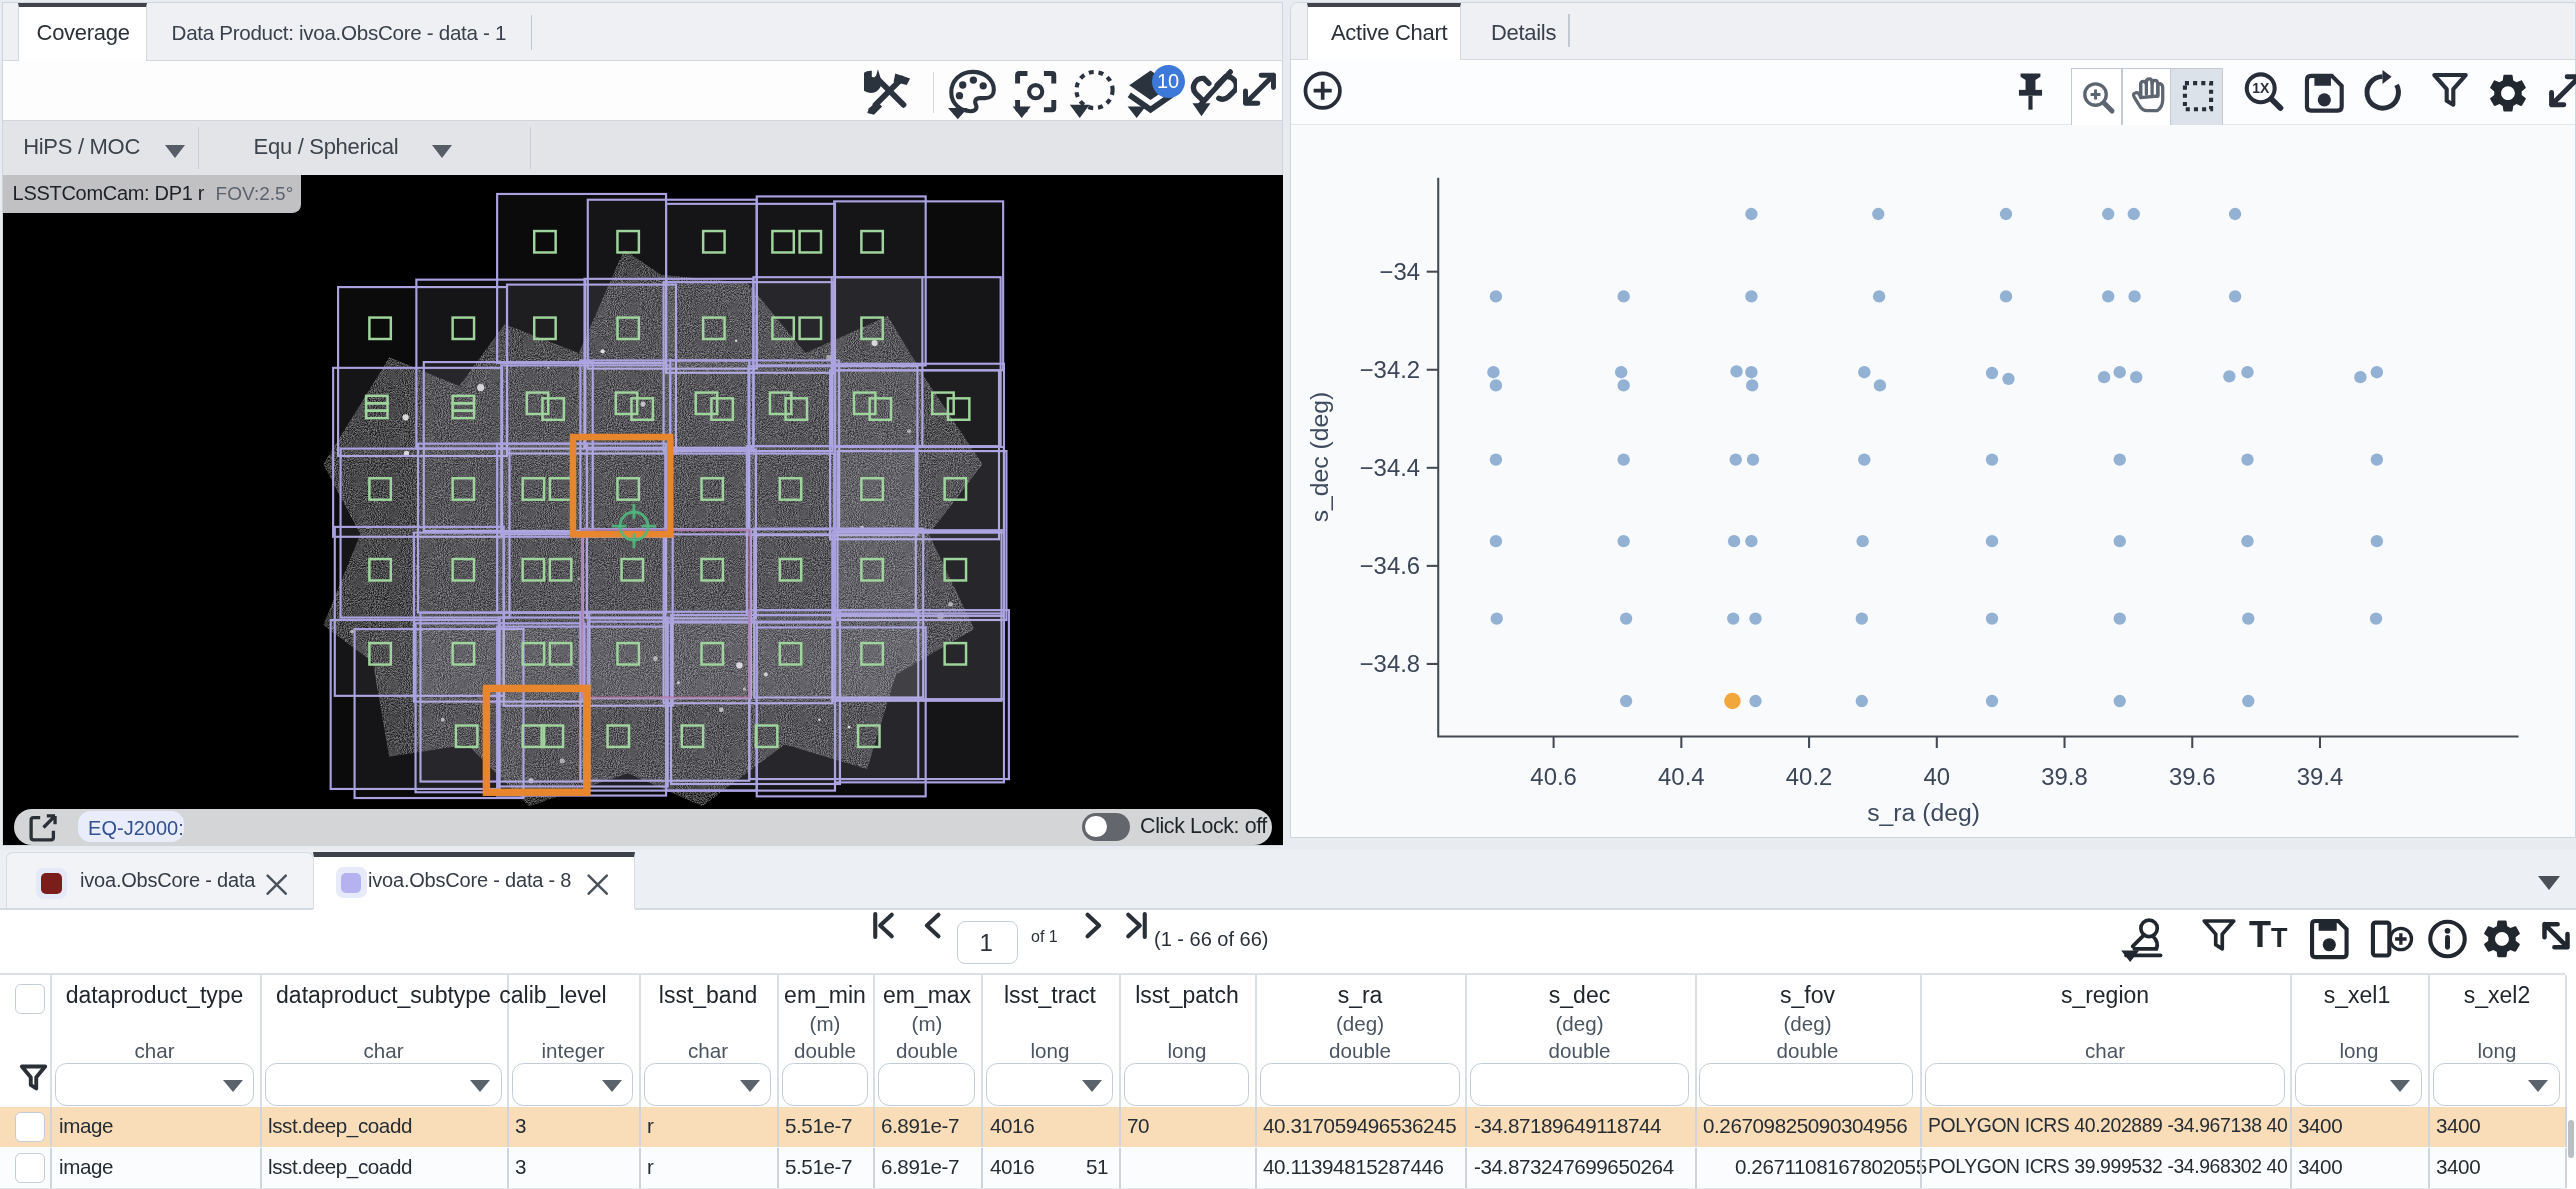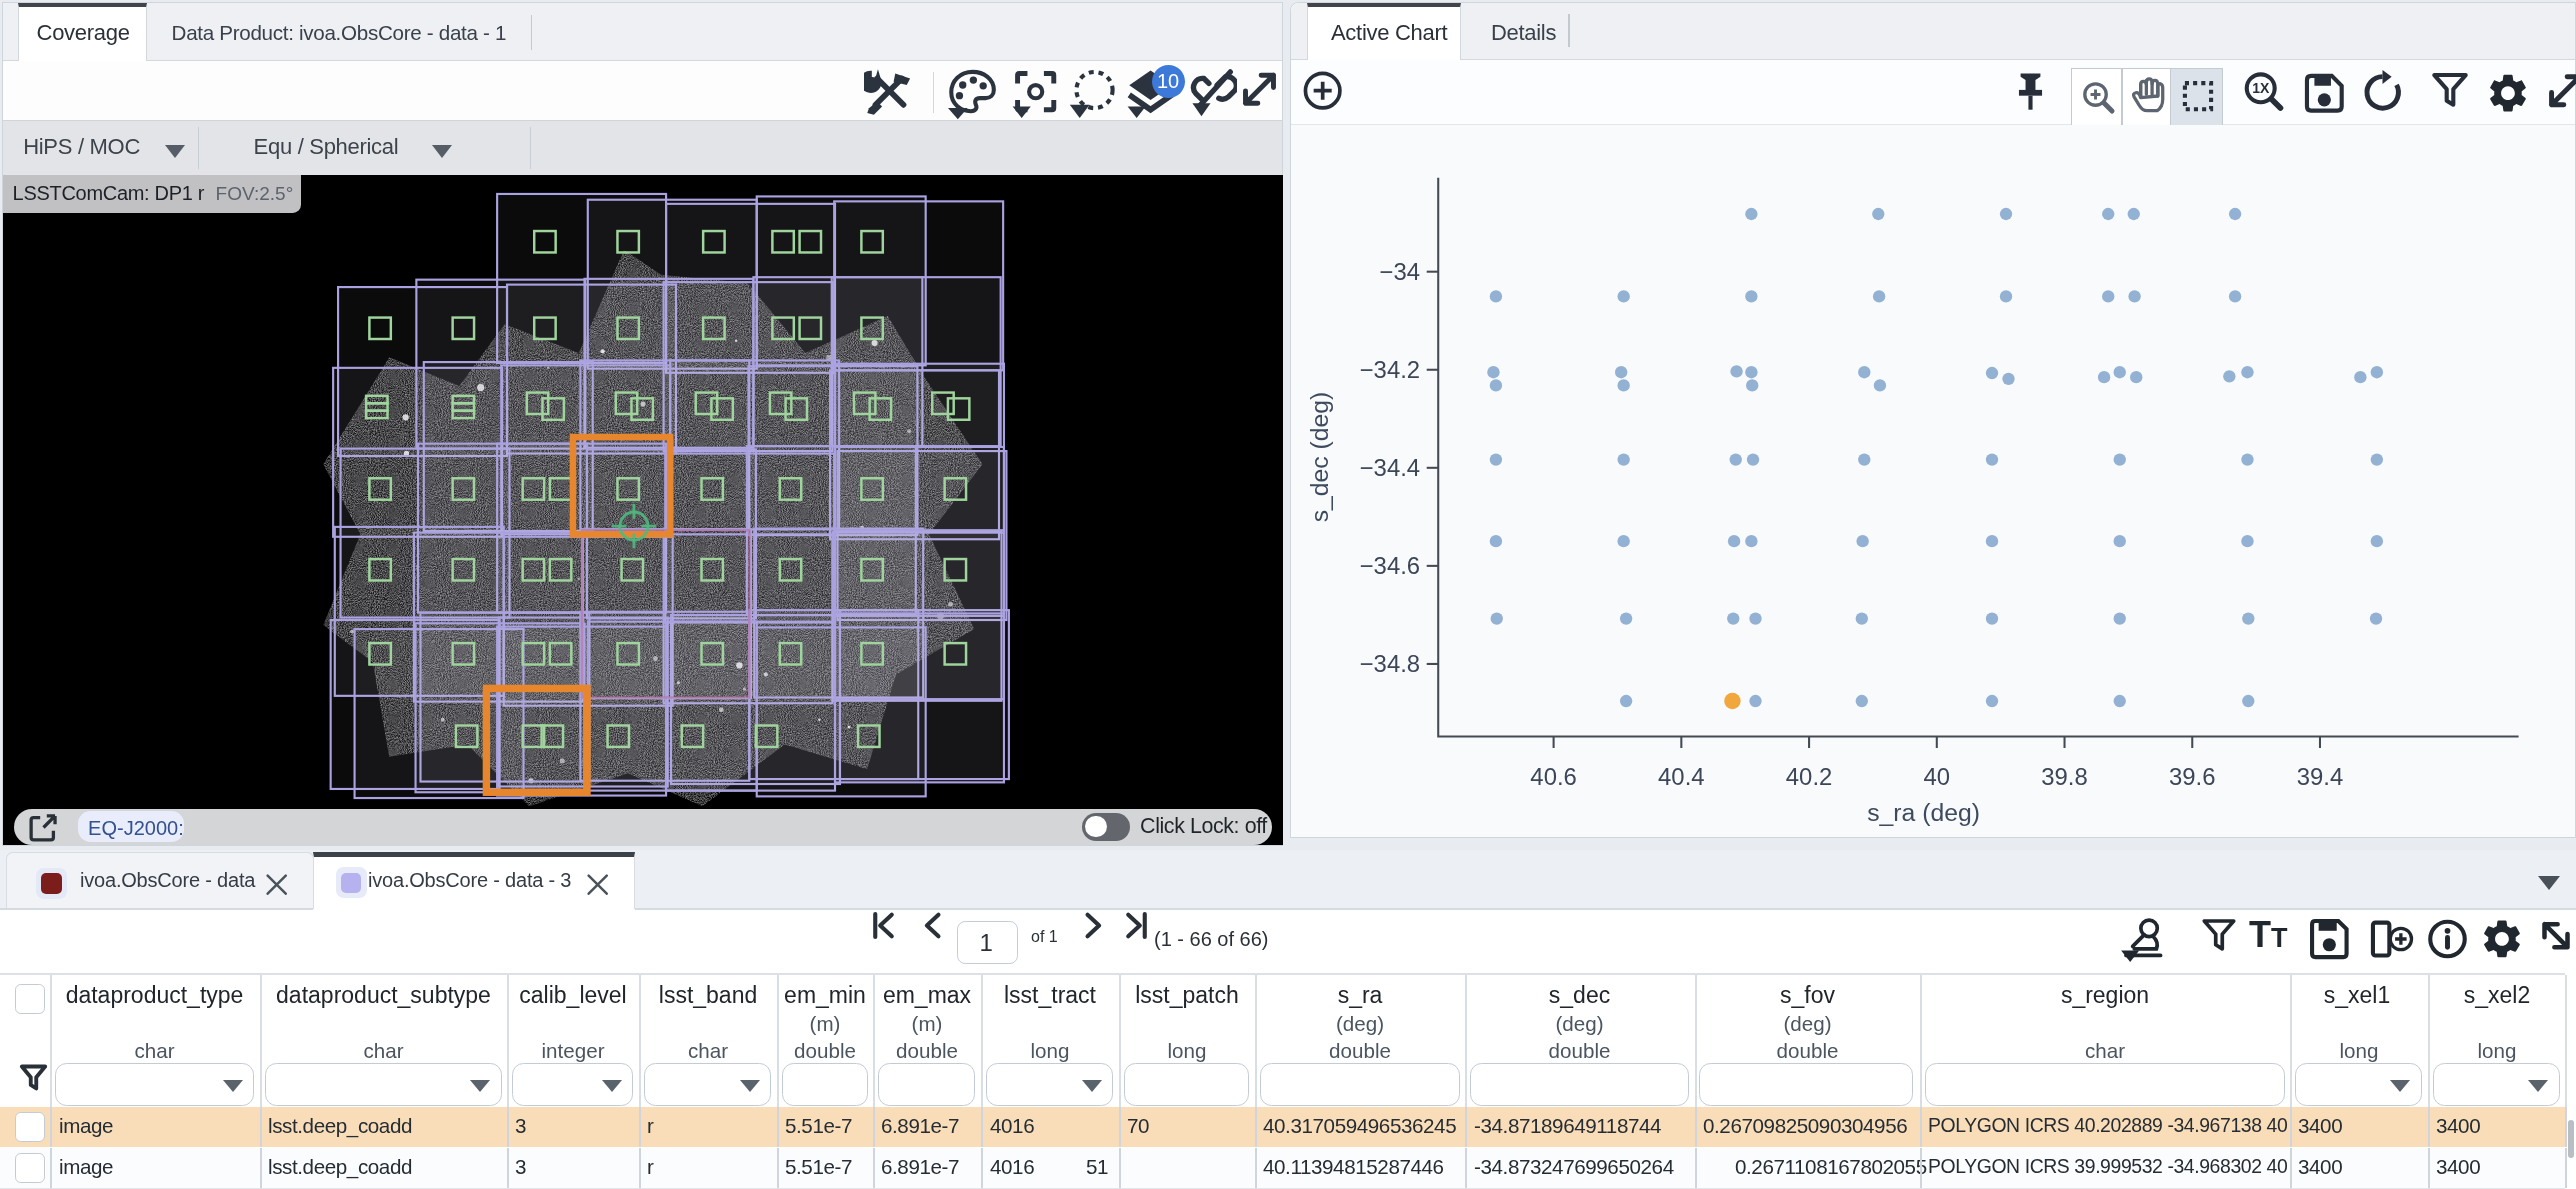--- a/index.html
+++ b/index.html
@@ -450,21 +450,21 @@
   <div class="abs" style="left:5.8px; top:1.6px; width:308px; height:58px; background:#f1f3f7; border:1.6px solid #d8dce3; border-bottom:none; border-radius:6.6px 6.6px 0 0;"></div>
   <div class="abs" style="left:313px; top:1.6px; width:322px; height:58px; background:#fff; border-left:1.6px solid #d8dce3; border-right:1.6px solid #d8dce3; border-top:5.8px solid #3c4249;"></div>
   <div class="abs" style="left:36px; top:18px; width:31px; height:31px; background:#e4e9f7; border-radius:7.4px;"></div>
   <div class="abs" style="left:41px; top:23px; width:21.4px; height:21.4px; background:#7b1d1a; border-radius:5px;"></div>
   <div class="abs" style="left:80px; top:19px; font-size:20px; letter-spacing:-0.2px; color:#353c45; white-space:nowrap;">ivoa.ObsCore - data</div>
   <svg class="abs" style="left:266px; top:24px;" width="21.4" height="21.4" viewBox="0 0 26 26">
       <path d="M2 2 L24 24 M24 2 L2 24" stroke="#4a525b" stroke-width="3" stroke-linecap="round"></path>
     </svg>
   <div class="abs" style="left:336px; top:17.3px; width:31px; height:31px; background:#e7eaf8; border-radius:7.4px;"></div>
   <div class="abs" style="left:341px; top:23px; width:20px; height:20px; background:#b6b1ef; border-radius:5px;"></div>
-  <div class="abs" style="left:368px; top:19px; font-size:20px; letter-spacing:-0.2px; color:#353c45; white-space:nowrap;">ivoa.ObsCore - data - 3</div>
+  <div class="abs" style="left:368px; top:19px; font-size:20px; letter-spacing:-0.2px; color:#353c45; white-space:nowrap;">ivoa.ObsCore - data - 8</div>
   <svg class="abs" style="left:587px; top:24px;" width="21.4" height="21.4" viewBox="0 0 26 26">
       <path d="M2 2 L24 24 M24 2 L2 24" stroke="#4a525b" stroke-width="3" stroke-linecap="round"></path>
     </svg>
   <div class="abs" style="left:2538px; top:25.6px; width:0; height:0; border-left:11.5px solid transparent; border-right:11.5px solid transparent; border-top:14px solid #4a5058;"></div>
   <div class="abs" style="left:0; top:59px; width:2576px; height:280px; background:#fff;"></div>
   <div class="abs" style="left:0; top:58px; width:313px; height:1.6px; background:#d5dae0;"></div>
   <div class="abs" style="left:635px; top:58px; width:1941px; height:1.6px; background:#d5dae0;"></div>
   <svg class="abs" style="left:867px; top:59px;" width="33" height="33" viewBox="0 0 40 40">
       <path d="M10 6 V34" stroke="#2a3037" stroke-width="5" stroke-linecap="round" fill="none"></path>
       <path d="M30 7 L16 20 L30 33" stroke="#2a3037" stroke-width="5" stroke-linecap="round" stroke-linejoin="round" fill="none"></path>
@@ -538,21 +538,21 @@
 <div class="vline" style="left:2428px; top:125px; height:134px;"></div>
 <div class="vline" style="left:2565px; top:125px; height:134px;"></div>
 <div class="hdrname" style="left:50px; top:132px; width:209px;">dataproduct_type</div>
 <div class="hdrsub" style="left:50px; top:189px; width:209px;">char</div>
 <div class="fbox" style="left:55px; top:213px; width:199px;"></div>
 <div class="abs" style="left:223px; top:230px; width:0; height:0; border-left:10px solid transparent; border-right:10px solid transparent; border-top:12.4px solid #5a626b;"></div>
 <div class="hdrname" style="left:260px; top:132px; width:247px;">dataproduct_subtype</div>
 <div class="hdrsub" style="left:260px; top:189px; width:247px;">char</div>
 <div class="fbox" style="left:265px; top:213px; width:237px;"></div>
 <div class="abs" style="left:470px; top:230px; width:0; height:0; border-left:10px solid transparent; border-right:10px solid transparent; border-top:12.4px solid #5a626b;"></div>
-<div class="hdrname" style="left:507px; top:132px; width:132px;">calib_level</div>
+<div class="hdrname" style="left:487px; top:132px; width:132px;">calib_level</div>
 <div class="hdrsub" style="left:507px; top:189px; width:132px;">integer</div>
 <div class="fbox" style="left:512px; top:213px; width:121px;"></div>
 <div class="abs" style="left:602px; top:230px; width:0; height:0; border-left:10px solid transparent; border-right:10px solid transparent; border-top:12.4px solid #5a626b;"></div>
 <div class="hdrname" style="left:639px; top:132px; width:138px;">lsst_band</div>
 <div class="hdrsub" style="left:639px; top:189px; width:138px;">char</div>
 <div class="fbox" style="left:644px; top:213px; width:127px;"></div>
 <div class="abs" style="left:740px; top:230px; width:0; height:0; border-left:10px solid transparent; border-right:10px solid transparent; border-top:12.4px solid #5a626b;"></div>
 <div class="hdrname" style="left:777px; top:132px; width:96px;">em_min</div>
 <div class="hdrsub" style="left:777px; top:162px; width:96px;">(m)</div>
 <div class="hdrsub" style="left:777px; top:189px; width:96px;">double</div>

